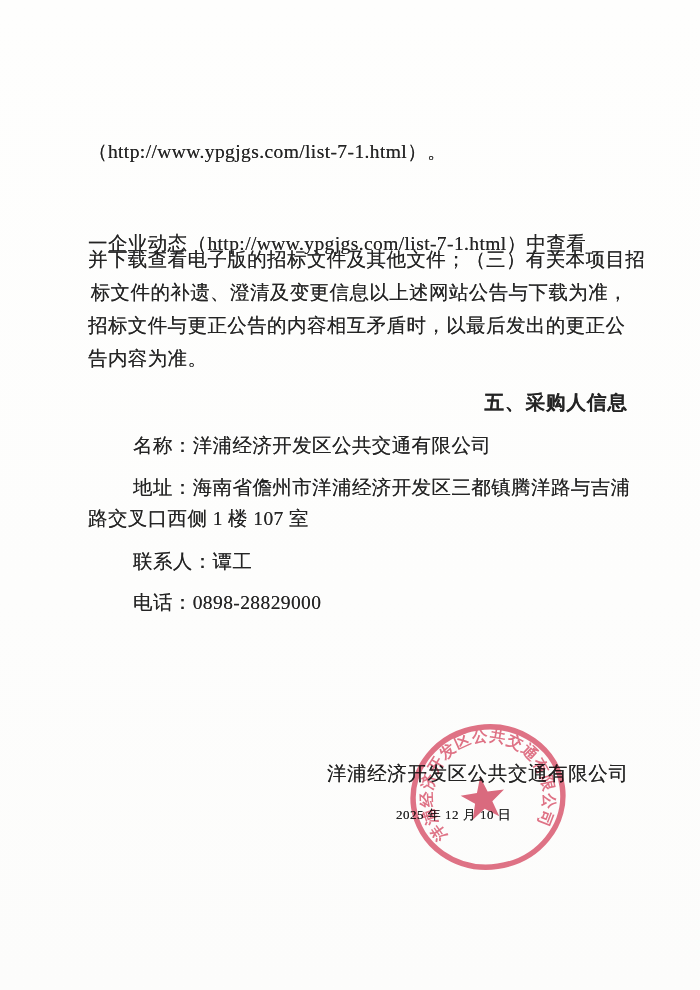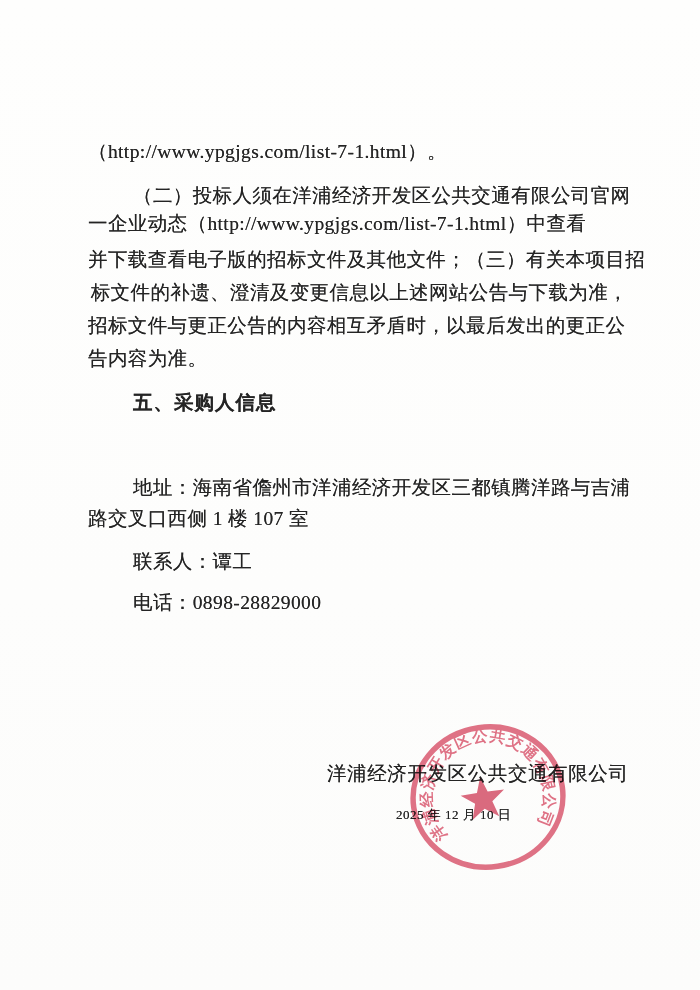--- a/index.html
+++ b/index.html
@@ -20,24 +20,24 @@
     left: 88px;
     width: 540px;
     font-size: 19.5px;
     line-height: 24px;
     color: #242424;
     letter-spacing: 0.4px;
     white-space: nowrap;
     text-shadow: 0 0 0.4px #555;
   }
   .indent { padding-left: 45px; }
-  .bold { font-weight: bold; letter-spacing: 1px; }
+  .bold { font-weight: bold; letter-spacing: 1px; text-align: right; }
   .t0  { top: 140px; }
   .t1  { top: 184px; }
-  .t2  { top: 212px; }
+  .t2  { top: 232px; }
   .t3  { top: 248px; }
   .t4  { top: 281px; text-align: right; }
   .t5  { top: 314px; }
   .t6  { top: 347px; }
   .t7  { top: 391px; }
   .t8  { top: 434px; }
   .t9  { top: 476px; }
   .t10 { top: 507px; }
   .t11 { top: 550px; }
   .t12 { top: 591px; }
@@ -79,27 +79,27 @@
     letter-spacing: 1px;
     fill: #dd5f76;
   }
 </style>
 </head>
 <body>
 
 <div class="page">
 
   <div class="doc-line t0">（http://www.ypgjgs.com/list-7-1.html）。</div>
-  <div class="doc-line t1 indent">（二）投标人须在洋浦经济开发区公共交通有限公司官网</div>
   <div class="doc-line t2">一企业动态（http://www.ypgjgs.com/list-7-1.html）中查看</div>
   <div class="doc-line t3">并下载查看电子版的招标文件及其他文件；（三）有关本项目招</div>
   <div class="doc-line t4">标文件的补遗、澄清及变更信息以上述网站公告与下载为准，</div>
   <div class="doc-line t6">告内容为准。</div>
   <div class="doc-line t5">招标文件与更正公告的内容相互矛盾时，以最后发出的更正公</div>
   <div class="doc-line t7 indent bold">五、采购人信息</div>
+  <div class="doc-line t8 indent">名称：洋浦经济开发区公共交通有限公司</div>
   <div class="doc-line t9 indent">地址：海南省儋州市洋浦经济开发区三都镇腾洋路与吉浦</div>
   <div class="doc-line t10">路交叉口西侧 1 楼 107 室</div>
   <div class="doc-line t11 indent">联系人：谭工</div>
   <div class="doc-line t12 indent">电话：0898-28829000</div>
 
   <div class="sig-company">洋浦经济开发区公共交通有限公司</div>
   <div class="sig-date">2025 年 12 月 10 日</div>
 
   <svg class="stamp" viewBox="0 0 166 166" xmlns="http://www.w3.org/2000/svg">
     <g transform="rotate(-8 83 83)">

